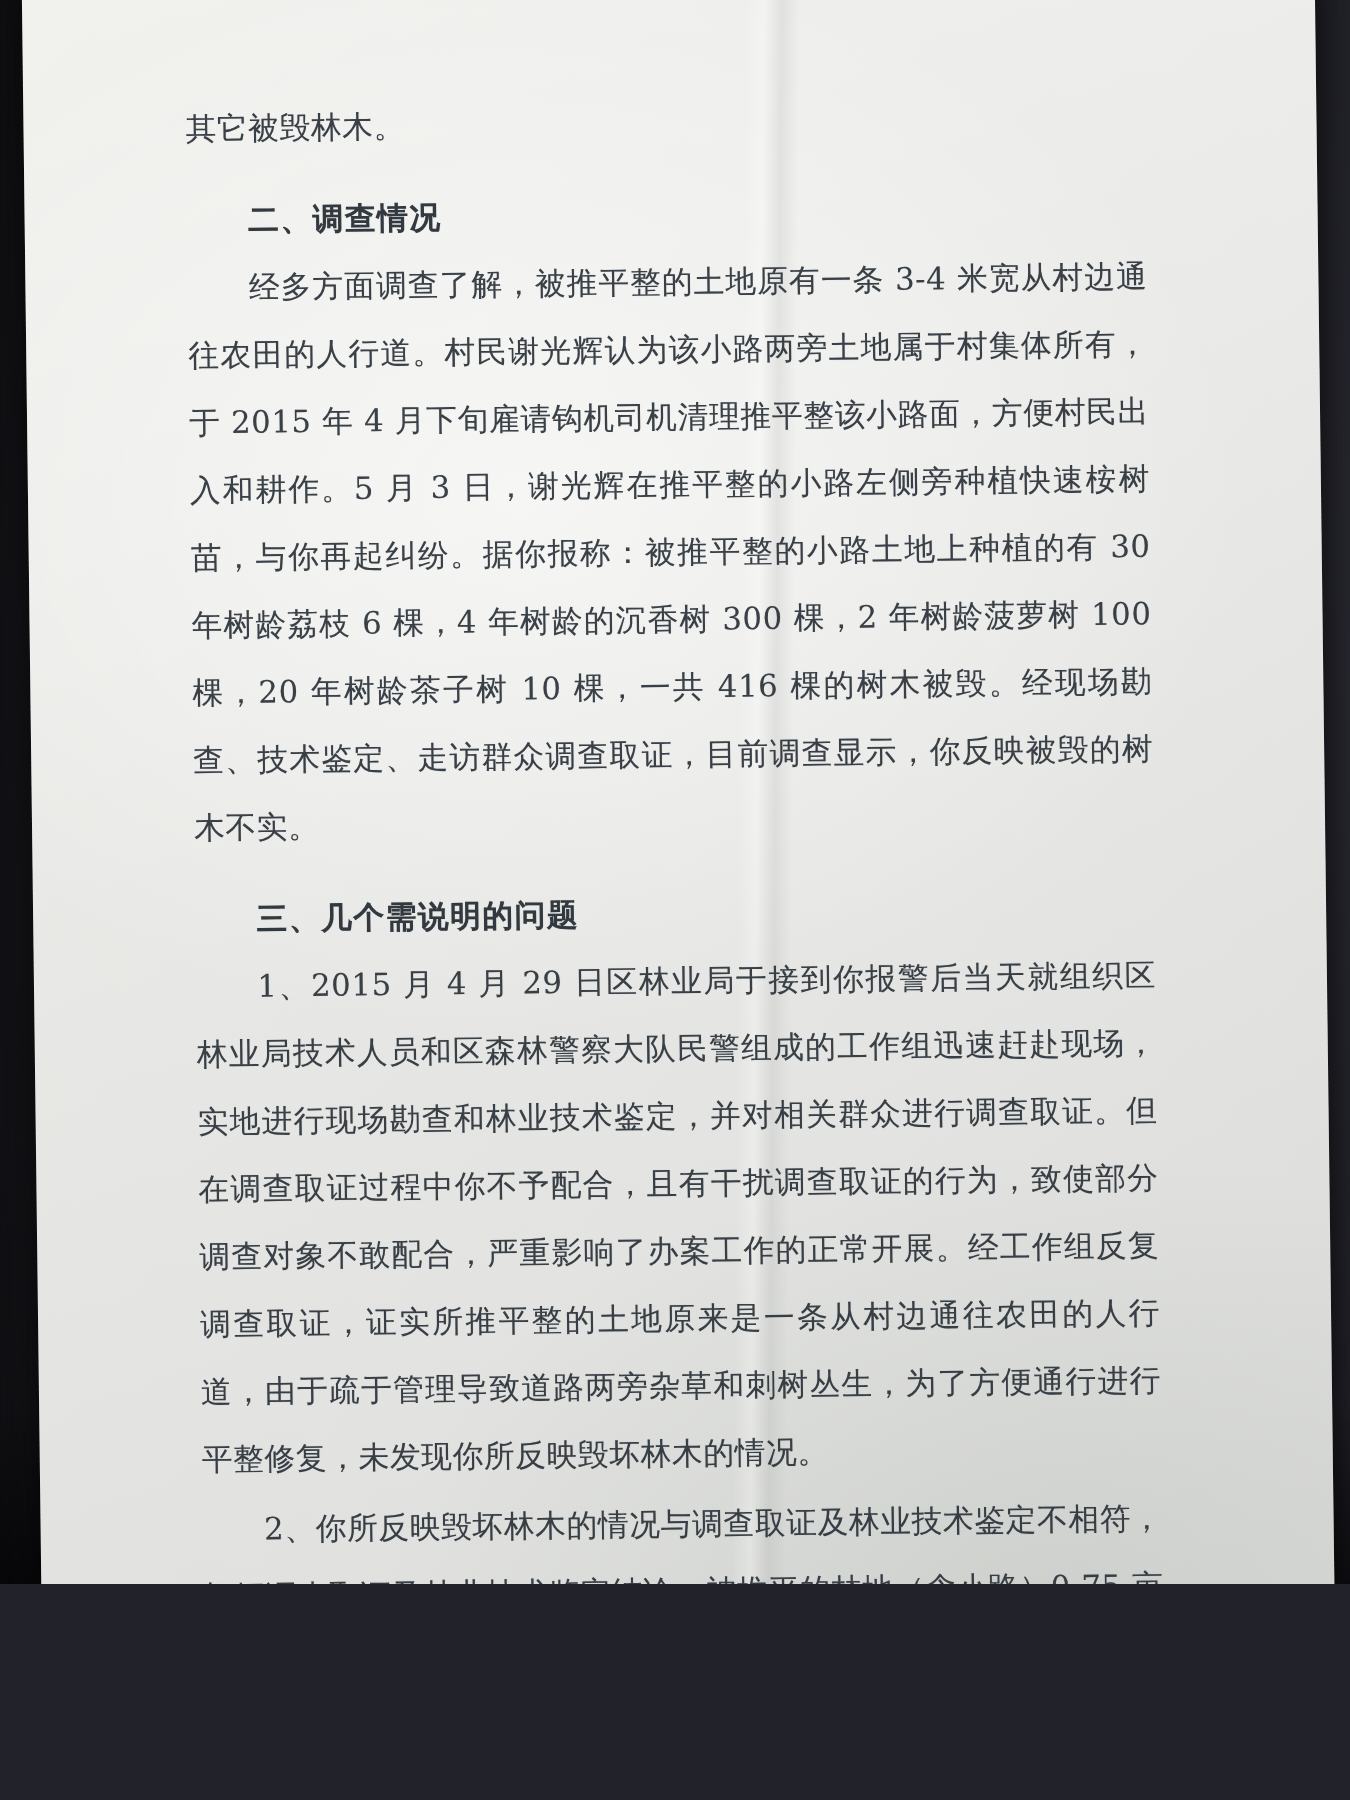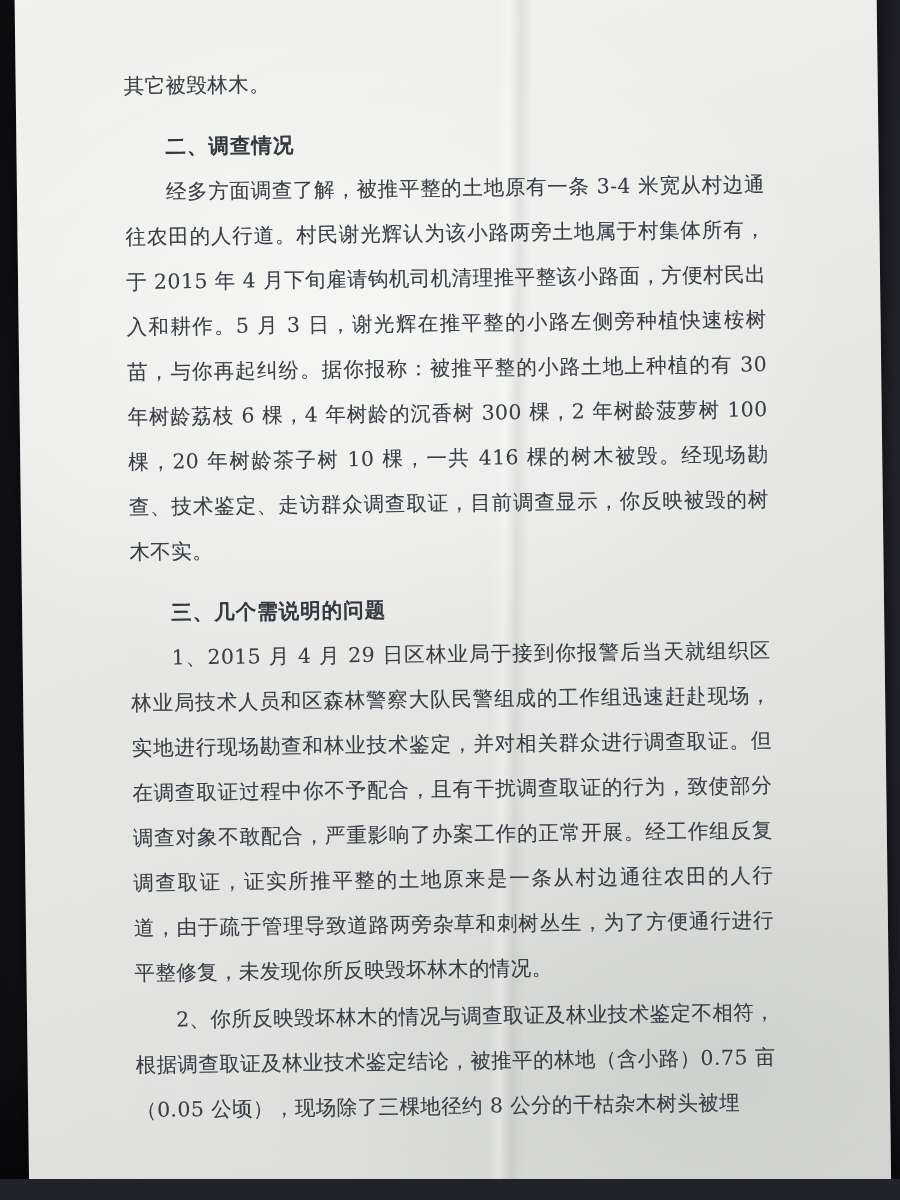--- a/index.html
+++ b/index.html
@@ -11,21 +11,21 @@
     height: 1200px;
     overflow: hidden;
     background: #22232a;
     font-family: "Liberation Serif", serif;
   }
 
   
   #photo-scene {
     position: relative;
     width: 900px;
-    height: 1179px;
+    height: 1056px;
     background:
       radial-gradient(ellipse 1200px 900px at 50% 45%, #32323c 0%, #26262e 45%, #1b1b22 100%);
     overflow: hidden;
   }
 
   
   #desk-shadow-left {
     position: absolute;
     left: 0; top: 0;
     width: 80px; height: 1200px;

